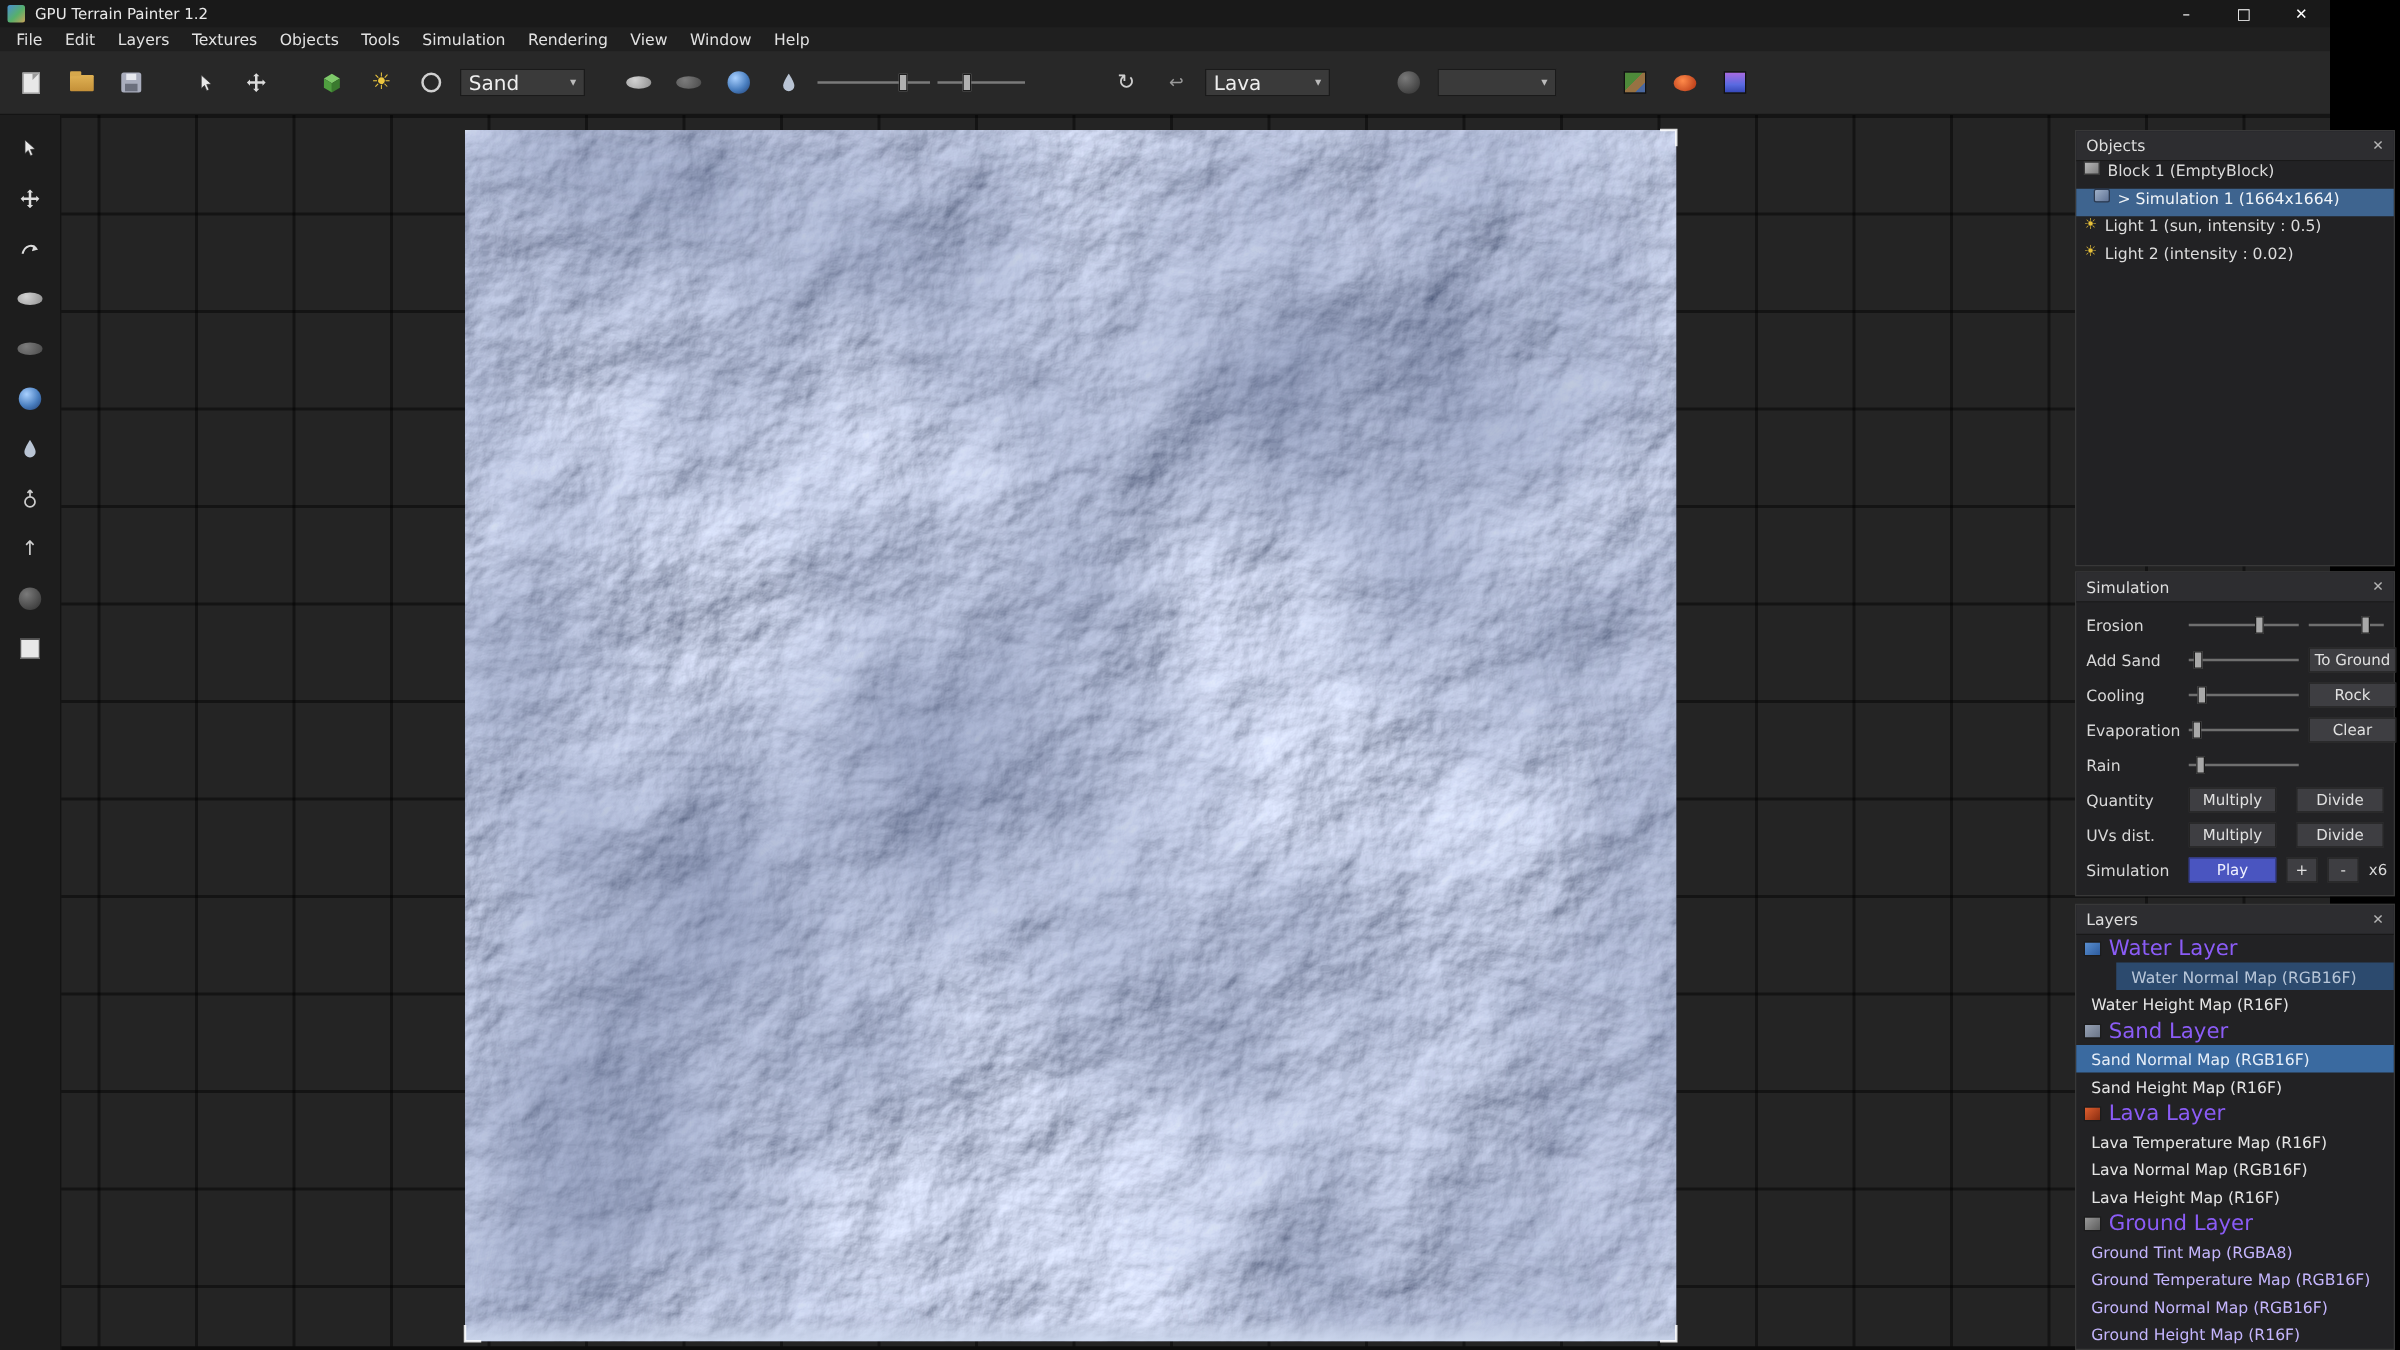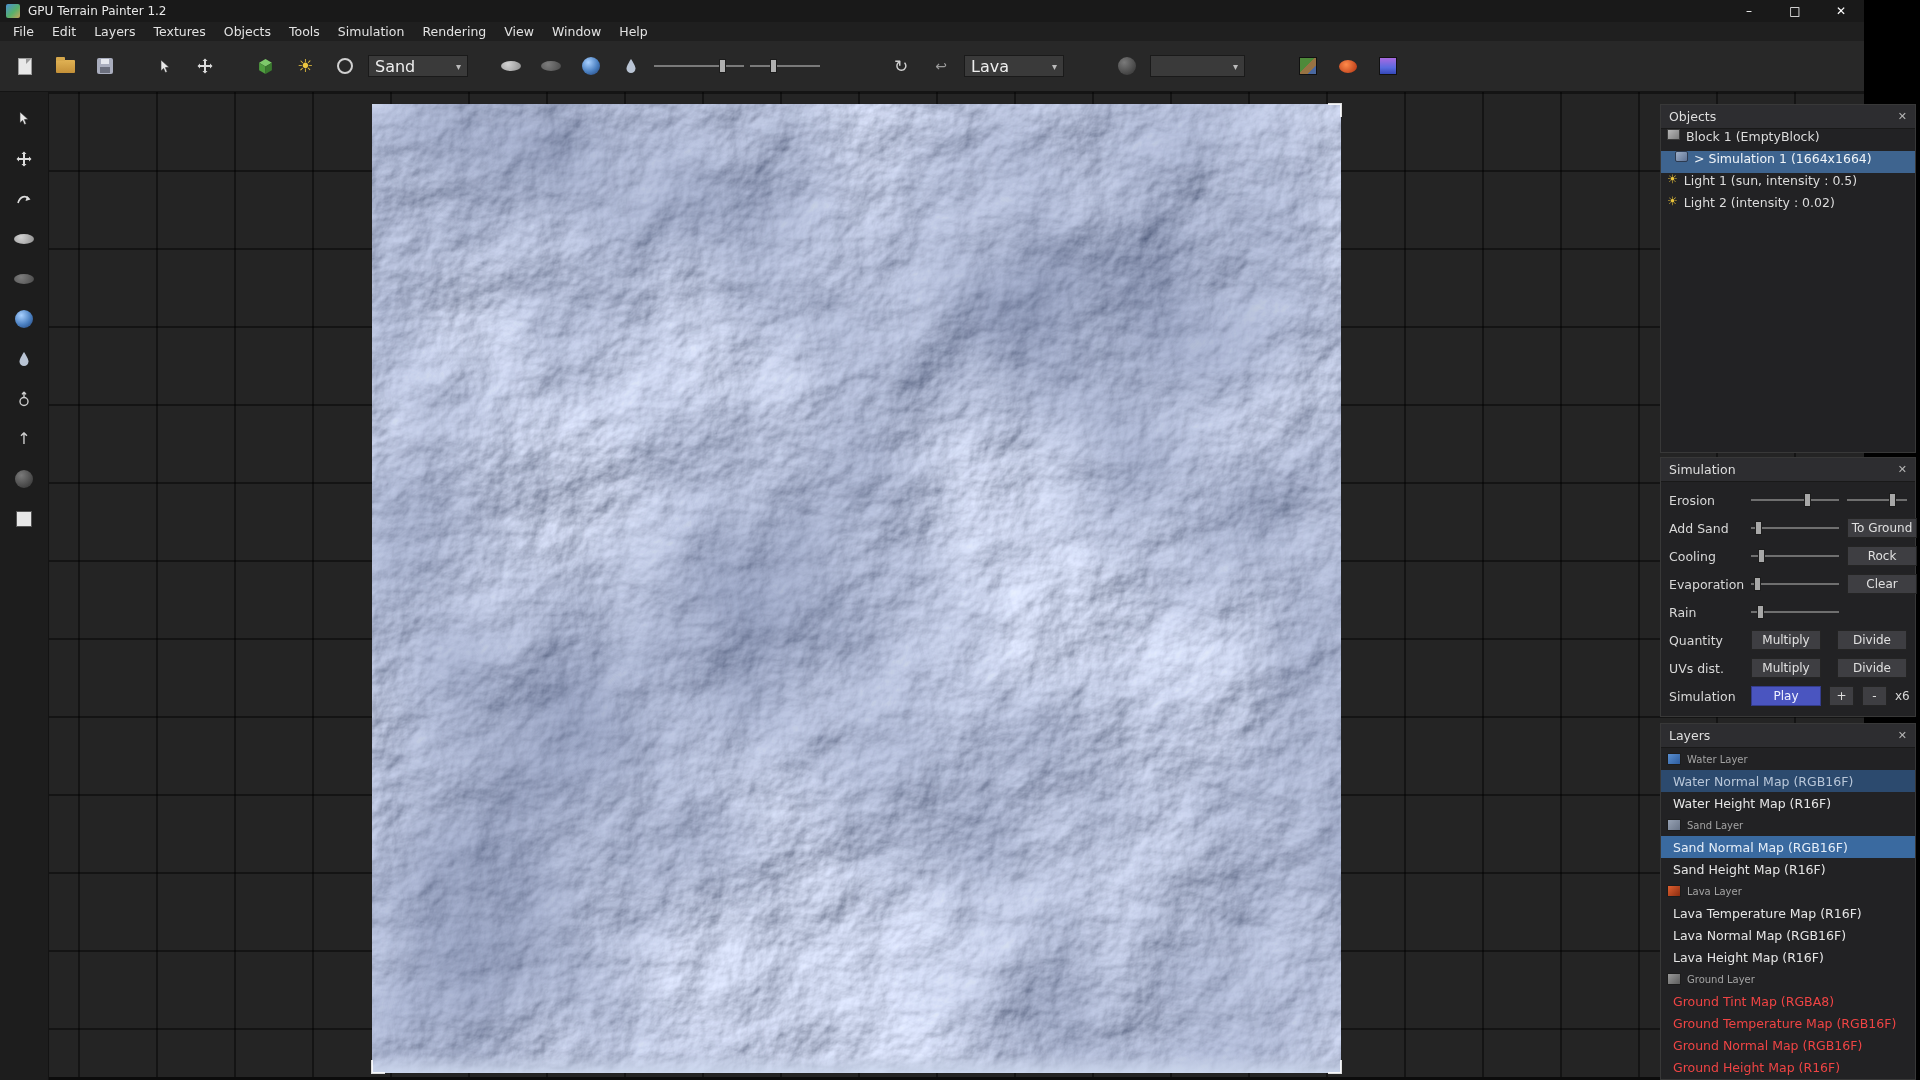--- a/index.html
+++ b/index.html
@@ -101,25 +101,25 @@
   .slider{position:relative;height:16px;flex:0 0 auto;}
   .slider::before{content:"";position:absolute;left:0;right:0;top:7px;height:2px;background:#6f6f6f;}
   .slider .thumb{position:absolute;top:1px;width:7px;height:14px;background:#a8a8a8;border:1px solid #1c1c1c;}
   .sim-btn{min-width:70px;height:20px;background:#3e3e42;border:1px solid #242424;color:#e0e0e0;font-size:12px;display:flex;align-items:center;justify-content:center;flex:0 0 auto;}
   .sim-btn.right{margin-left:auto;}
   .sim-btn.play{background:#4a55c0;border-color:#343c8c;color:#f0f2ff;}
   .sim-btn.small{min-width:25px;}
   .speed-label{font-size:12px;color:#d8d8d8;margin-left:auto;}
 
   
-  .layer-row{height:22px;display:flex;align-items:center;gap:6px;padding:0 6px;font-size:10px;color:#a3a3a3;}
+  .layer-row{height:22px;display:flex;align-items:center;gap:6px;padding:0 6px;font-size:17px;color:#8b5cf6;}
   .map-row{height:22px;display:flex;align-items:center;padding:0 6px 0 12px;font-size:12.5px;color:#e5e5e5;}
   .map-row.selected{background:#3a6aa0;color:#e6eef8;}
-  .map-row.hl-dim{background:#2c4a6e;color:#b8c6d8;}
-  .map-row.disabled{color:#ef4444;}
+  .map-row.hl-dim{background:#2c4a6e;color:#b8c6d8;margin-left:32px;}
+  .map-row.disabled{color:#c4b5fd;}
   .layer-icon{width:14px;height:12px;border:1px solid #1c1c1c;border-radius:1px;flex:0 0 auto;}
   .layer-icon.water{background:linear-gradient(135deg,#5a8fd0,#2d5c9e);}
   .layer-icon.sand{background:linear-gradient(135deg,#97a2b4,#6a7588);}
   .layer-icon.lava{background:linear-gradient(135deg,#e06030,#8a2c10);}
   .layer-icon.ground{background:linear-gradient(135deg,#9a9a9a,#5c5c5c);}
 </style>
 </head>
 <body>
 
 <div id="app">

